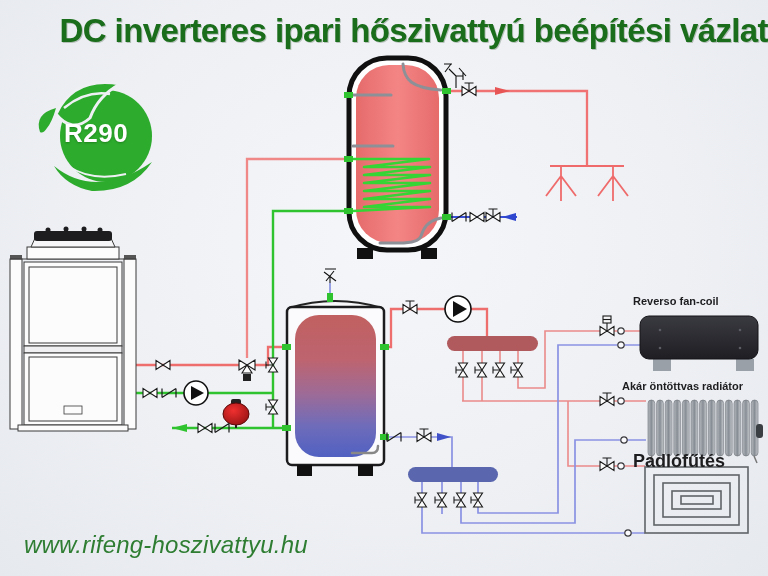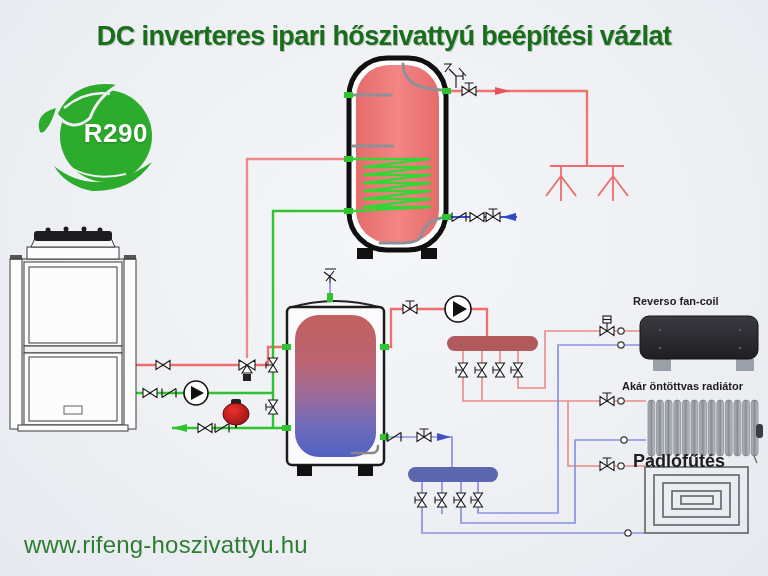--- a/index.html
+++ b/index.html
@@ -2,32 +2,32 @@
 <html><head>
 <meta charset="utf-8">
 <style>
   html,body{margin:0;padding:0;}
   .stage{
     position:relative;width:768px;height:576px;overflow:hidden;
     background:radial-gradient(ellipse at 50% 42%, #f4f6f9 0%, #eef0f4 55%, #e6e9ee 100%);
     font-family:"Liberation Sans", sans-serif;
   }
   .title{
-    position:absolute;left:0;top:12px;width:768px;text-align:center;
-    font-size:27px;font-weight:bold;letter-spacing:-0.6px;color:#1a6d1a;
-    text-shadow:1px 1px 0 rgba(10,50,10,0.25);white-space:nowrap;margin-top:9px;
+    position:absolute;left:0;top:12px;width:768px;text-align:right;
+    font-size:33px;font-weight:bold;letter-spacing:-0.6px;color:#1a6d1a;
+    text-shadow:1px 1px 0 rgba(10,50,10,0.25);white-space:nowrap;
   }
   .website{
     position:absolute;left:24px;top:531px;
-    font-size:24px;color:#2e7d32;letter-spacing:0.2px;
+    font-size:24px;color:#2e7d32;letter-spacing:0.2px;font-style:italic;
   }
   .badge{position:absolute;left:34px;top:70px;width:142px;height:130px;}
   .badge svg{position:absolute;left:0;top:0;}
   .badge .badge-text{
-    position:absolute;left:30px;top:48px;width:84px;text-align:right;
+    position:absolute;left:30px;top:48px;width:84px;text-align:left;
     font-size:26px;font-weight:bold;color:#ffffff;letter-spacing:0.5px;
     text-shadow:0 1px 2px rgba(0,60,0,.35);
   }
   .diagram-svg{position:absolute;left:0;top:0;}
   .unit-label{
     position:absolute;color:#1d1d1f;
     font-size:11px;font-weight:bold;letter-spacing:0;
   }
   .lbl-fancoil{left:633px;top:295px;width:132px;}
   .lbl-radiator{left:622px;top:380px;width:150px;}

